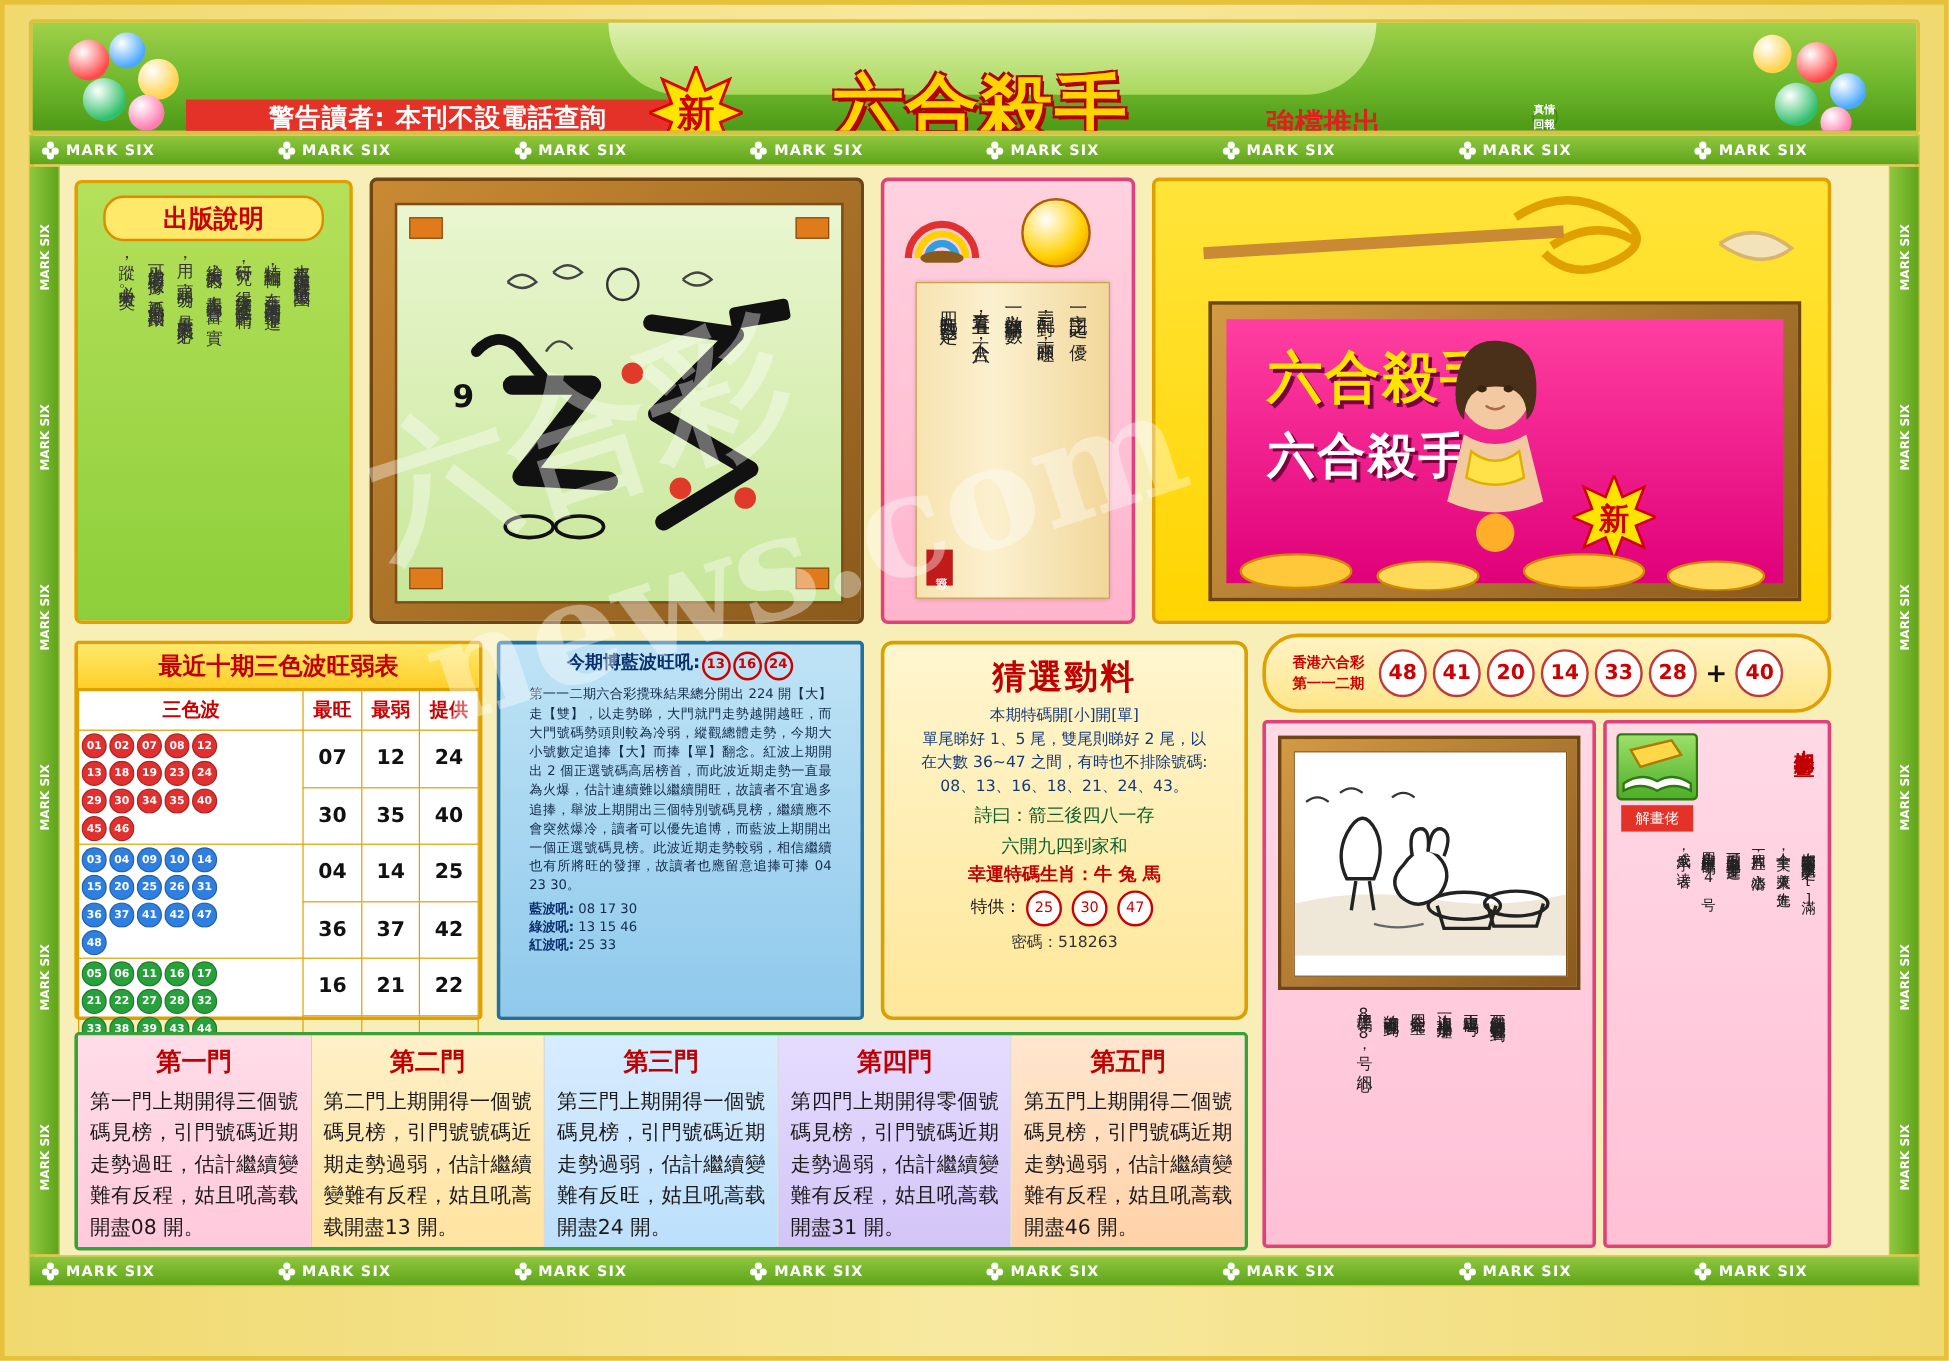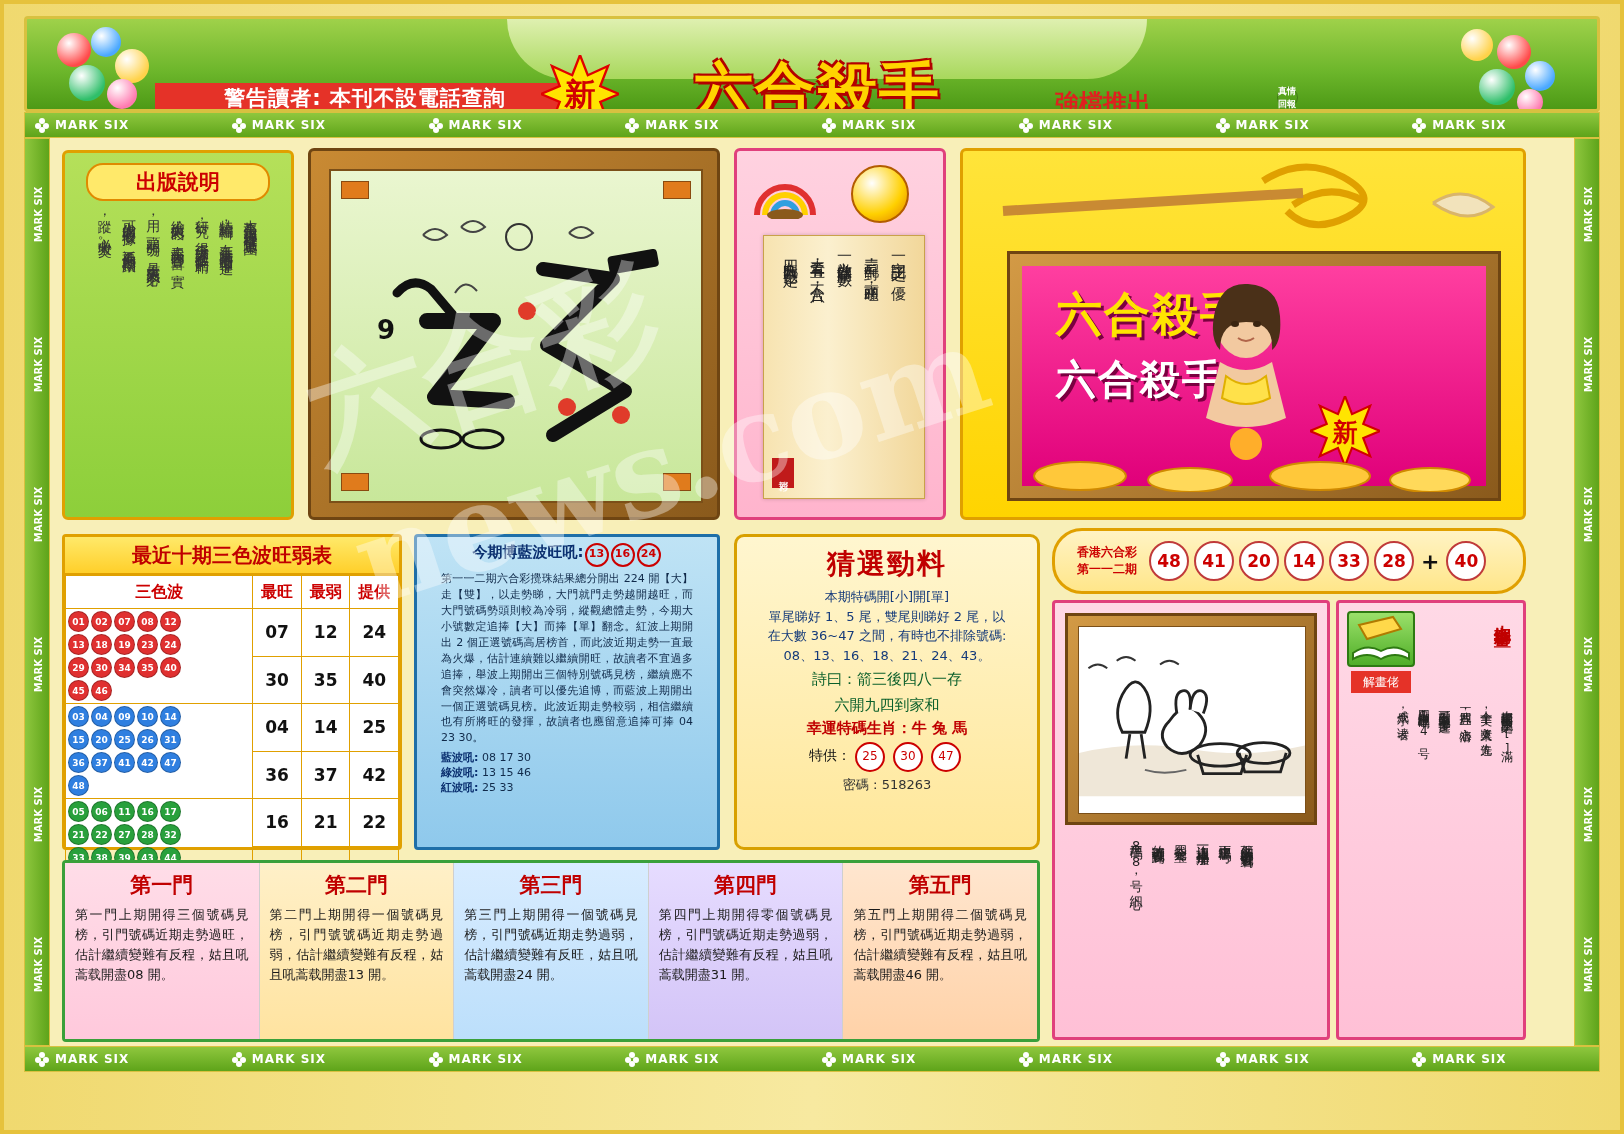--- a/index.html
+++ b/index.html
@@ -137,21 +137,21 @@
   #explain .hd2{font-size:17px;color:#c00000;font-weight:bold;writing-mode:vertical-rl;text-orientation:upright;letter-spacing:2px;}
   #explain .stamp{width:60px;height:22px;background:#e53228;color:#fff;font-size:12px;display:flex;align-items:center;justify-content:center;margin-top:4px;}
   #explain .cols{display:flex;flex-direction:row-reverse;justify-content:flex-start;gap:4px;margin-top:8px;height:330px;}
   #explain .col{writing-mode:vertical-rl;text-orientation:upright;font-size:12px;line-height:1.4;color:#222;letter-spacing:1px;}
 
   
   #gates{left:62px;top:860px;width:978px;height:182px;background:#fff;border:3px solid #3aa03a;border-radius:4px;display:flex;}
   .gate{flex:1;padding:8px 10px;box-sizing:border-box;border-right:1px solid #cfcfcf;}
   .gate:last-child{border-right:none;}
   .gate .gt{text-align:center;color:#c00000;font-size:21px;font-weight:bold;margin-bottom:6px;}
-  .gate p{margin:0;font-size:13px;line-height:1.55;color:#1a1a1a;text-align:justify;}
+  .gate p{margin:0;font-size:17px;line-height:1.55;color:#1a1a1a;text-align:justify;}
   .g1{background:linear-gradient(180deg,#ffdde8,#ffc9dc);}
   .g2{background:linear-gradient(180deg,#fff0c8,#ffe3a0);}
   .g3{background:linear-gradient(180deg,#d8ecff,#bcdffb);}
   .g4{background:linear-gradient(180deg,#e6dcff,#d3c4f7);}
   .g5{background:linear-gradient(180deg,#ffe6cf,#ffd2a8);}
 
   .wm{position:absolute;left:360px;top:190px;width:900px;height:620px;font-size:120px;color:rgba(255,255,255,.38);
     font-weight:bold;transform:rotate(-18deg);pointer-events:none;font-family:"DejaVu Serif","Liberation Serif",serif;}
 </style>
 </head>

